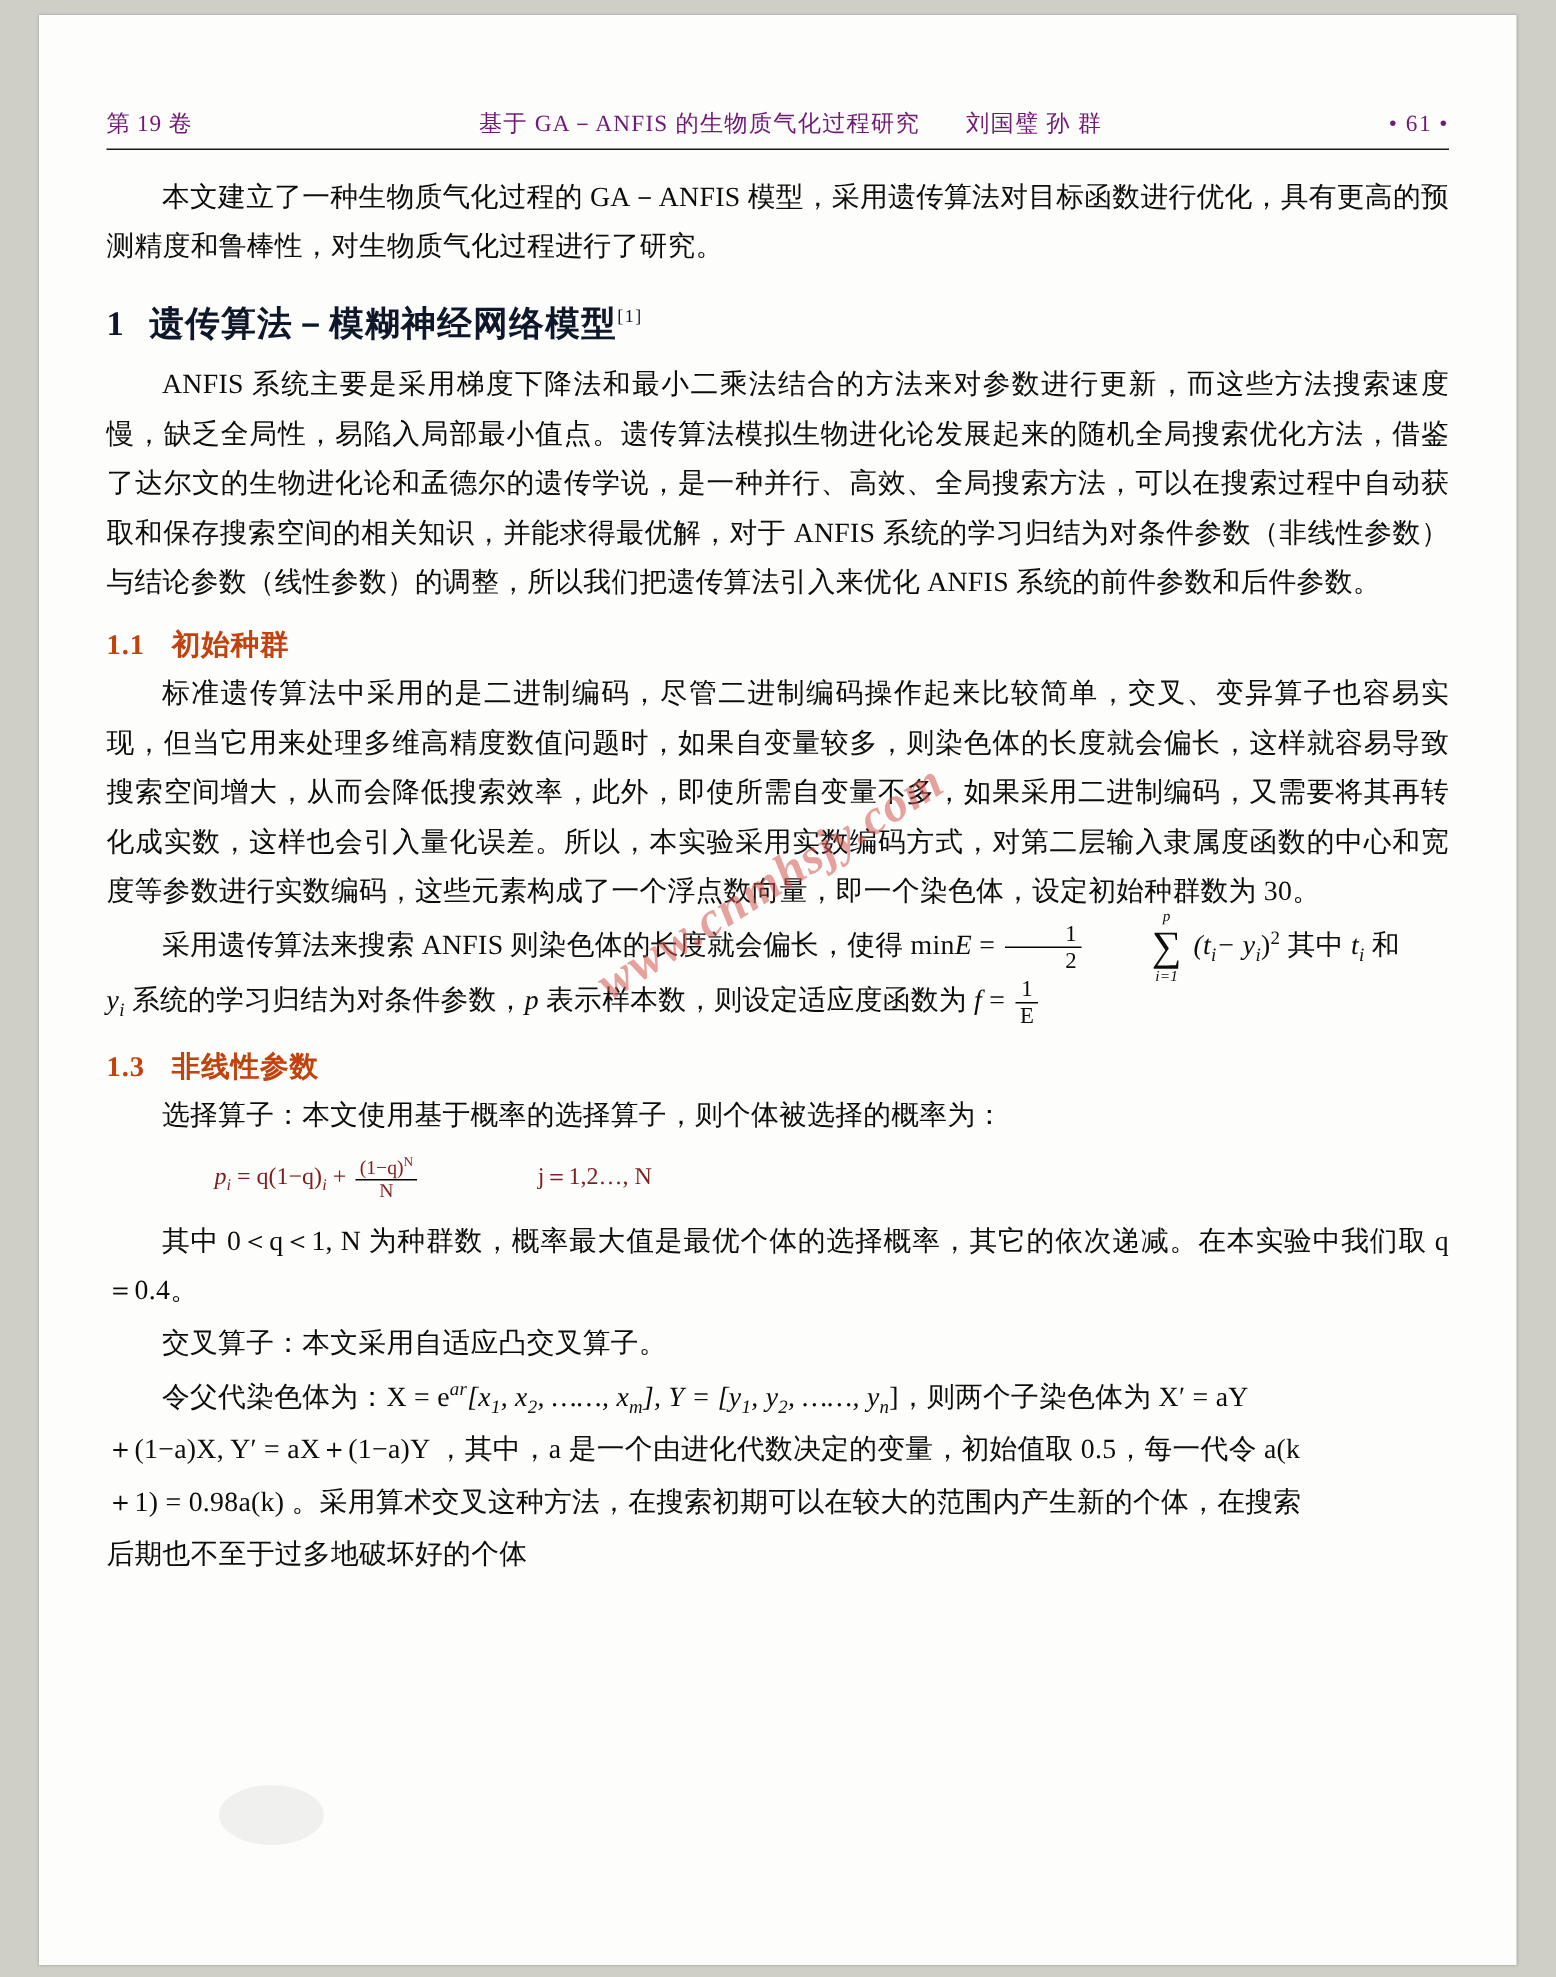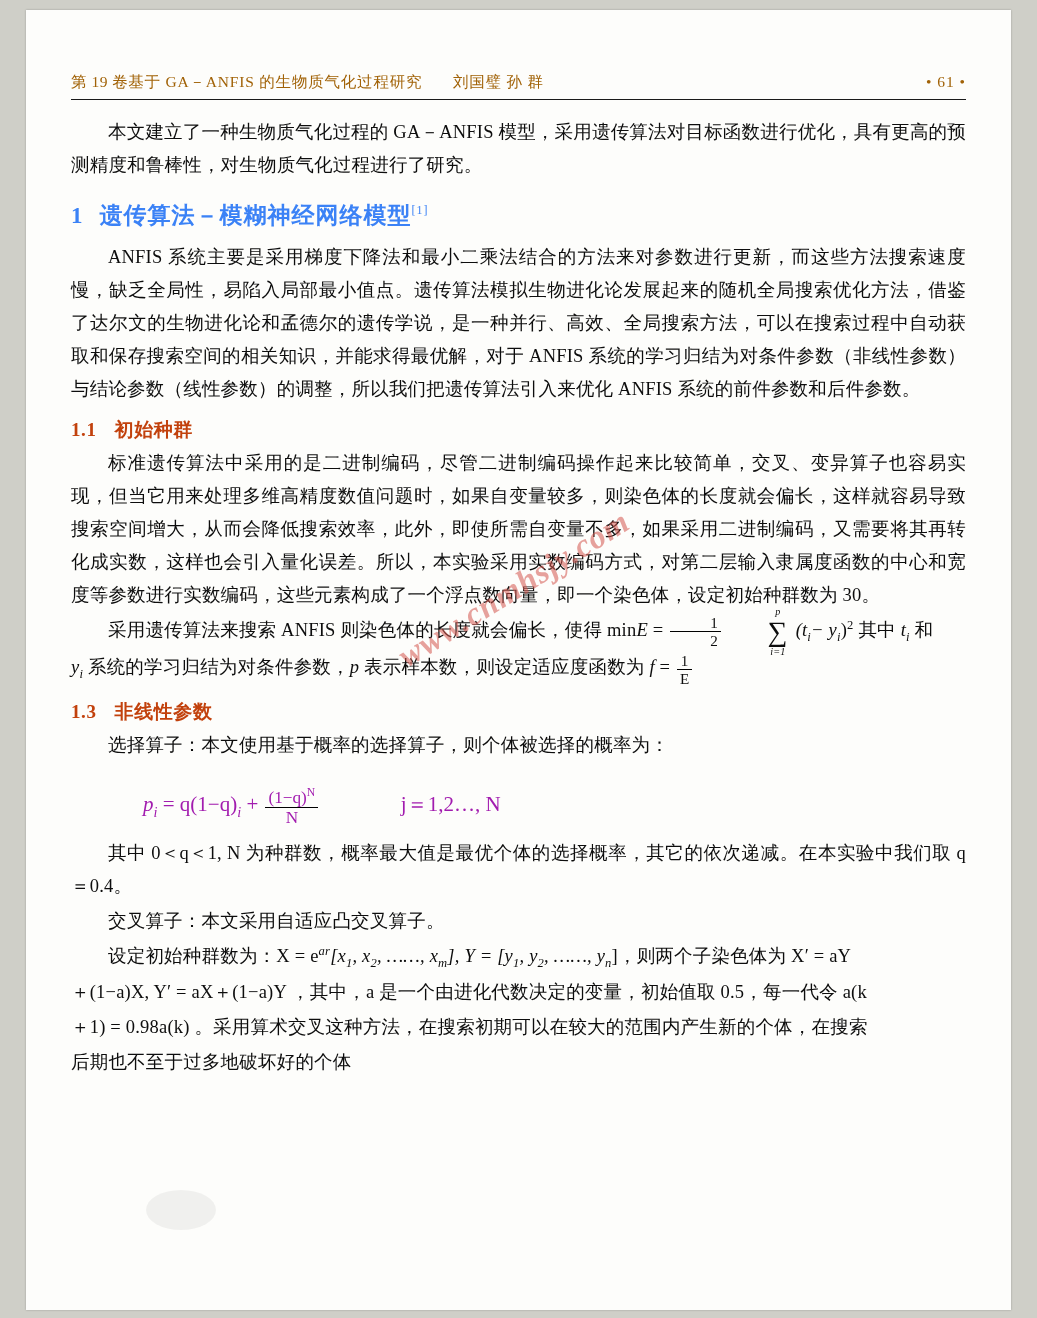--- a/index.html
+++ b/index.html
@@ -37,29 +37,29 @@
     left: 45px;
     top: 62px;
     width: 895px;
   }
   
   .runhead {
     display: flex;
     align-items: baseline;
     font-size: 15.5px;
     letter-spacing: 0.5px;
-    color: #a16207;
+    color: #701a75;
     padding-bottom: 4px;
   }
   .runhead .vol {
     white-space: nowrap;
   }
   .runhead .title {
     flex: 1;
-    text-align: left;
+    text-align: center;
     letter-spacing: 0.8px;
   }
   .runhead .title .authors {
     margin-left: 26px;
   }
   .runhead .pno {
     white-space: nowrap;
     letter-spacing: 1px;
   }
   .rule {
@@ -75,21 +75,21 @@
     text-indent: 2em;
     color: #0d0d0d;
     letter-spacing: 0.2px;
   }
   p.noindent { text-indent: 0; }
   h2.sec {
     font-size: 23px;
     font-weight: bold;
     margin: 18px 0 10px 0;
     letter-spacing: 1px;
-    color: #3b82f6;
+    color: #0f172a;
   }
   h2.sec .num { margin-right: 16px; }
   h2.sec sup { font-size: 12px; font-weight: normal; vertical-align: super; }
   h3.subsec {
     font-size: 19px;
     font-weight: bold;
     margin: 12px 0 4px 0;
     letter-spacing: 0.6px;
     color: #c2410c;
   }
@@ -113,24 +113,24 @@
     position: relative;
     text-align: center;
     vertical-align: middle;
     margin: 0 3px;
     line-height: 1;
   }
   .sum .big { font-size: 1.5em; }
   .sum .top { position: absolute; top: -11px; left: 50%; transform: translateX(-50%); font-size: 0.55em; font-style: italic; }
   .sum .bot { position: absolute; bottom: -11px; left: 50%; transform: translateX(-50%); font-size: 0.55em; font-style: italic; }
   .eqline {
-    margin: 24px 0 10px 0;
-    font-size: 21px;
+    margin: 8px 0 10px 0;
+    font-size: 16px;
     padding-left: 72px;
-    color: #a21caf;
+    color: #7f1d1d;
   }
   .eqline .gap { display: inline-block; width: 70px; }
   sub { font-size: 0.68em; font-style: italic; }
   sup { font-size: 0.68em; }
   .watermark {
     position: absolute;
     left: 395px;
     top: 545px;
     width: 300px;
     height: 250px;
@@ -233,21 +233,21 @@
           <span class="den">N</span>
         </span>
         <span class="gap"></span>
         <span>j＝1,2…, N</span>
       </div>
 
       <p class="para">其中 0＜q＜1, N 为种群数，概率最大值是最优个体的选择概率，其它的依次递减。在本实验中我们取 q ＝0.4。</p>
       <p class="para">交叉算子：本文采用自适应凸交叉算子。</p>
 
       <p class="para">
-        <span>设定初始种群数为：X = e</span><sup class="math-inline">ar</sup><span class="math-inline">[x</span><sub>1</sub><span class="math-inline">, x</span><sub>2</sub><span class="math-inline">, ……, x</span><sub>m</sub><span class="math-inline">], Y = [y</span><sub>1</sub><span class="math-inline">, y</span><sub>2</sub><span class="math-inline">, ……, y</span><sub>n</sub><span>]，则两个子染色体为 X′ = aY</span>
+        <span>令父代染色体为：X = e</span><sup class="math-inline">ar</sup><span class="math-inline">[x</span><sub>1</sub><span class="math-inline">, x</span><sub>2</sub><span class="math-inline">, ……, x</span><sub>m</sub><span class="math-inline">], Y = [y</span><sub>1</sub><span class="math-inline">, y</span><sub>2</sub><span class="math-inline">, ……, y</span><sub>n</sub><span>]，则两个子染色体为 X′ = aY</span>
       </p>
       <p class="para noindent">＋(1−a)X, Y′ = aX＋(1−a)Y ，其中，a 是一个由进化代数决定的变量，初始值取 0.5，每一代令 a(k</p>
       <p class="para noindent">＋1) = 0.98a(k) 。采用算术交叉这种方法，在搜索初期可以在较大的范围内产生新的个体，在搜索</p>
       <p class="para noindent">后期也不至于过多地破坏好的个体</p>
 
     </div>
 
     <div class="watermark">
       <span>www.cnmhsjy.com</span>
     </div>

